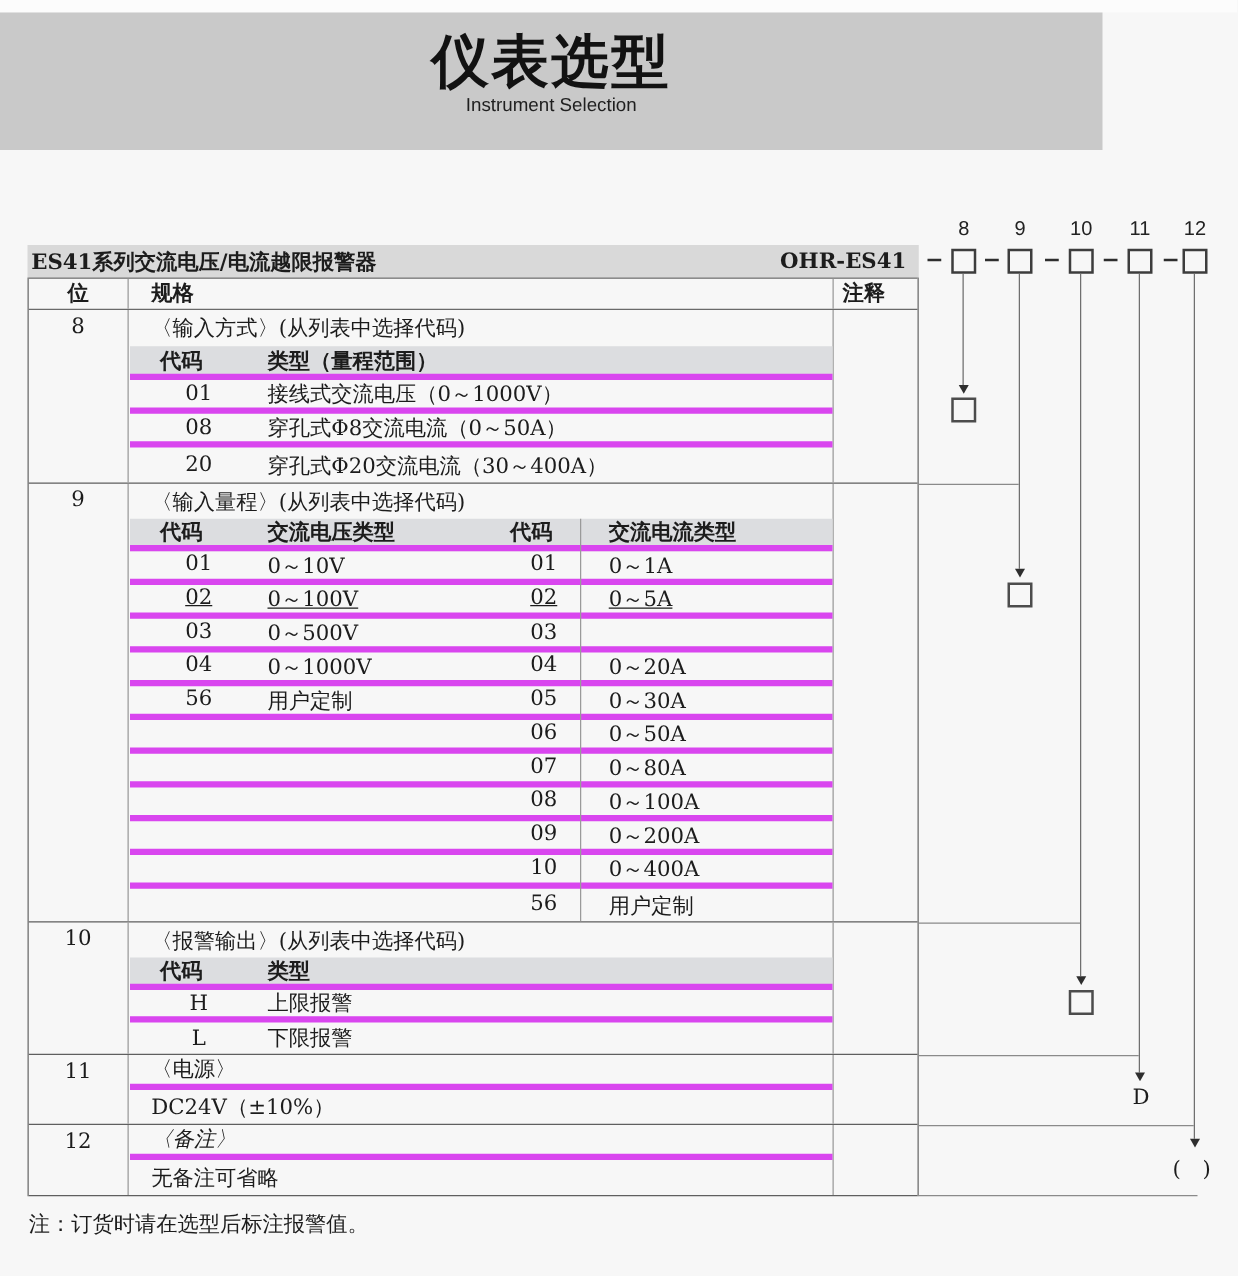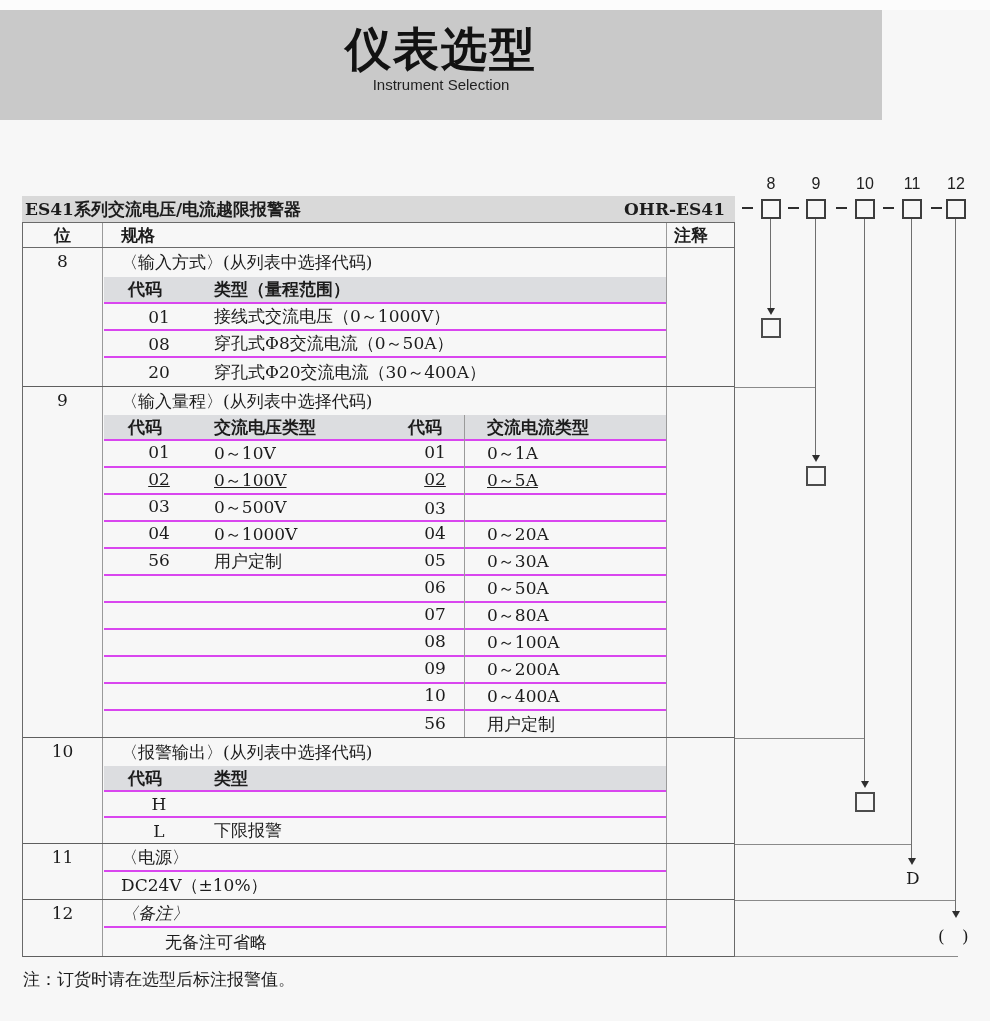--- a/index.html
+++ b/index.html
@@ -19,21 +19,21 @@
   .th-pos{width:80px;text-align:center;border-right:1px solid #9a9a9a;line-height:24px;box-sizing:border-box;}
   .th-spec{flex:1;padding-left:18px;border-right:1px solid #9a9a9a;line-height:24px;box-sizing:border-box;}
   .th-note{width:67px;padding-left:7px;line-height:24px;box-sizing:border-box;}
 
   .sec{position:relative;border-bottom:1px solid #5f5f5f;}
   .pos-cell{position:absolute;left:0;top:0;bottom:0;width:80px;border-right:1px solid #9a9a9a;
     text-align:center;font-size:17px;padding-top:3px;box-sizing:border-box;}
   .note-cell{position:absolute;right:0;top:0;bottom:0;width:68px;border-left:1px solid #9a9a9a;box-sizing:border-box;}
   .spec{margin-left:81px;margin-right:68px;position:relative;}
   .r{display:flex;align-items:center;font-size:17px;box-sizing:border-box;}
-  .bb{border-bottom:2px solid #d946ef;}
+  .bb{border-bottom:5px solid #d946ef;}
   .title-r{padding-left:17px;}
   .subhead{background:#dcdde0;font-weight:700;}
   .c1{width:110px;text-align:center;}
   .c1h{width:110px;padding-left:24px;box-sizing:border-box;}
   .t1{flex:1;}
   .half-l{display:flex;width:279px;}
   .half-r{display:flex;flex:1;}
   .c2{width:104px;text-align:center;}
   .c2h{width:104px;padding-left:25px;box-sizing:border-box;}
   .vdiv9{position:absolute;left:360px;top:28px;bottom:0;width:1px;background:#9a9a9a;}
@@ -229,20 +229,21 @@
       <div class="pos-cell">10</div>
       <div class="note-cell"></div>
       <div class="spec">
         <div class="r title-r" style="height:28px;">〈报警输出〉(从列表中选择代码)</div>
         <div class="r subhead bb" style="height:26px;">
           <div class="c1h">代码</div>
           <div class="t1">类型</div>
         </div>
         <div class="r bb" style="height:26px;">
           <div class="c1">H</div>
+          <div class="t1">上限报警</div>
         </div>
         <div class="r" style="height:25px;">
           <div class="c1">L</div>
           <div class="t1">下限报警</div>
         </div>
       </div>
     </div>
 
     <div class="sec" style="height:55px;">
       <div class="pos-cell">11</div>
@@ -251,21 +252,21 @@
         <div class="r title-r bb" style="height:28px;">〈电源〉</div>
         <div class="r title-r" style="height:27px;">DC24V（±10%）</div>
       </div>
     </div>
 
     <div class="sec" style="height:56px;">
       <div class="pos-cell">12</div>
       <div class="note-cell"></div>
       <div class="spec">
         <div class="r title-r bb" style="height:28px;font-style:italic;">〈备注〉</div>
-        <div class="r title-r" style="height:28px;margin-left:44px;">无备注可省略</div>
+        <div class="r title-r" style="height:28px;">无备注可省略</div>
       </div>
     </div>
   </div>
 
   <span class="lbl" style="left:758px;top:175px;">8</span>
   <span class="lbl" style="left:803px;top:175px;">9</span>
   <span class="lbl" style="left:852px;top:175px;">10</span>
   <span class="lbl" style="left:899px;top:175px;">11</span>
   <span class="lbl" style="left:943px;top:175px;">12</span>
 

